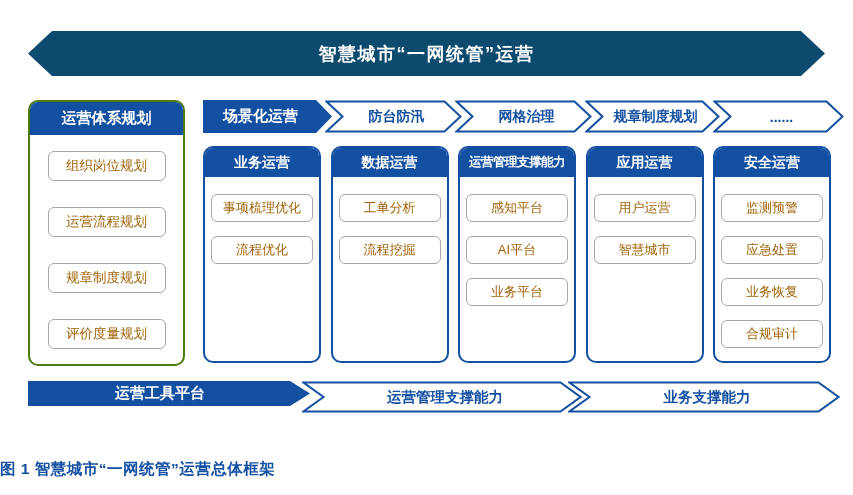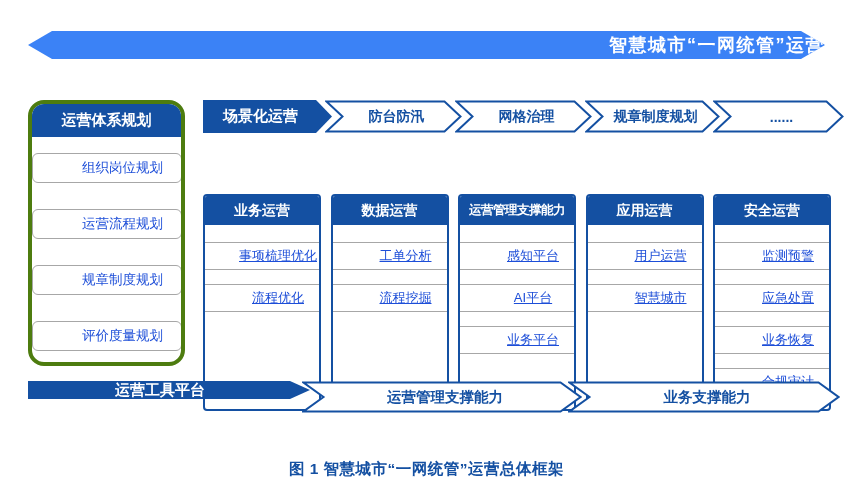--- a/index.html
+++ b/index.html
@@ -2,75 +2,75 @@
 <html><head>
 <meta charset="utf-8">
 <style>
   html,body{margin:0;padding:0;background:#ffffff;}
   .canvas{
     position:relative;width:853px;height:495px;background:#ffffff;overflow:hidden;
     font-family:"Liberation Sans","DejaVu Sans",sans-serif;
   }
   
   .banner{
-    position:absolute;left:28px;top:31px;width:797px;height:28px;background:#3b82f6;
+    position:absolute;left:28px;top:31px;width:797px;height:45px;background:#0c4a6e;
     clip-path:polygon(0 50%,24px 0,calc(100% - 24px) 0,100% 50%,calc(100% - 24px) 100%,24px 100%);
-    display:flex;align-items:center;justify-content:flex-end;
+    display:flex;align-items:center;justify-content:center;
   }
   .banner-title{color:#ffffff;font-weight:bold;font-size:18px;letter-spacing:1.5px;}
   
-  .panel{position:absolute;background:#ffffff;border:4px solid #4d7c0f;border-radius:16px;box-sizing:border-box;overflow:hidden;}
+  .panel{position:absolute;background:#ffffff;border:2px solid #4d7c0f;border-radius:10px;box-sizing:border-box;overflow:hidden;}
   .panel-header{
     background:#1450A2;display:flex;align-items:center;justify-content:center;
     color:#ffffff;font-weight:bold;
   }
   .left-panel{left:28px;top:100px;width:157px;height:266px;}
   .left-panel .panel-header{height:33px;font-size:15px;}
   .left-body{display:flex;flex-direction:column;align-items:center;padding-top:16px;gap:26px;}
   .item{
     width:116px;height:28px;background:#ffffff;border:1px solid #a7a7a7;border-radius:6px;
     display:flex;align-items:center;justify-content:center;
-    font-size:13.5px;color:#1d4ed8;white-space:nowrap;padding-left:32px;
+    font-size:13.5px;color:#a16207;white-space:nowrap;
   }
   
   .scenario-row{position:absolute;left:203px;top:100px;height:33px;display:flex;align-items:center;}
   .lead-arrow{
     height:33px;background:#1450A2;color:#ffffff;font-weight:bold;
     display:flex;align-items:center;justify-content:center;box-sizing:border-box;
   }
   .scenario-lead{
     width:129px;font-size:15px;padding-right:14px;
     clip-path:polygon(0 0,calc(100% - 16px) 0,100% 50%,calc(100% - 16px) 100%,0 100%);
     font-family:Liberation Serif, serif;
   }
   .chev{position:relative;height:33px;margin-left:-7px;}
   .chev svg{display:block;}
   .chev-label{
     position:absolute;inset:0;display:flex;align-items:center;justify-content:center;
     font-weight:bold;font-size:14px;color:#1450A2;padding-left:6px;white-space:nowrap;
   }
   
   .columns-row{position:absolute;left:203px;top:146px;width:628px;height:217px;display:flex;justify-content:space-between;}
-  .col{position:relative;width:118px;height:217px;background:#ffffff;border:2px solid #1450A2;border-radius:4px;box-sizing:border-box;overflow:hidden;margin-top:48px;}
+  .col{position:relative;width:118px;height:217px;background:#ffffff;border:2px solid #1450A2;border-radius:10px;box-sizing:border-box;overflow:hidden;}
   .col .panel-header{height:29px;font-size:14px;}
   .col .panel-header.tight{font-size:12.5px;letter-spacing:-0.5px;}
   .col-body{display:flex;flex-direction:column;align-items:center;padding-top:17px;gap:14px;}
-  .col .item{width:100px;height:26px;font-size:13px;text-decoration:underline;}
+  .col .item{width:100px;height:26px;font-size:13px;}
   
   .bottom-lead{
-    position:absolute;left:28px;top:381px;width:282px;height:18px;font-size:15px;padding-right:18px;
+    position:absolute;left:28px;top:381px;width:282px;height:25px;font-size:15px;padding-right:18px;
     clip-path:polygon(0 0,calc(100% - 20px) 0,100% 50%,calc(100% - 20px) 100%,0 100%);
   }
   .chev-bottom{position:absolute;top:381px;height:32px;margin-left:0;}
   .chev-b1{left:302px;}
   .chev-b2{left:568px;}
   .chev-bottom .chev-label{font-size:14.5px;}
   
   .caption{
-    position:absolute;left:0;right:0;top:459px;text-align:center;
+    position:absolute;left:0;right:0;top:459px;
     color:#1450A2;font-weight:bold;font-size:15.5px;letter-spacing:0.5px;
   }
 </style>
 </head>
 <body>
 
 <div class="canvas">
 
   <div class="banner">
     <span class="banner-title">智慧城市“一网统管”运营</span>

